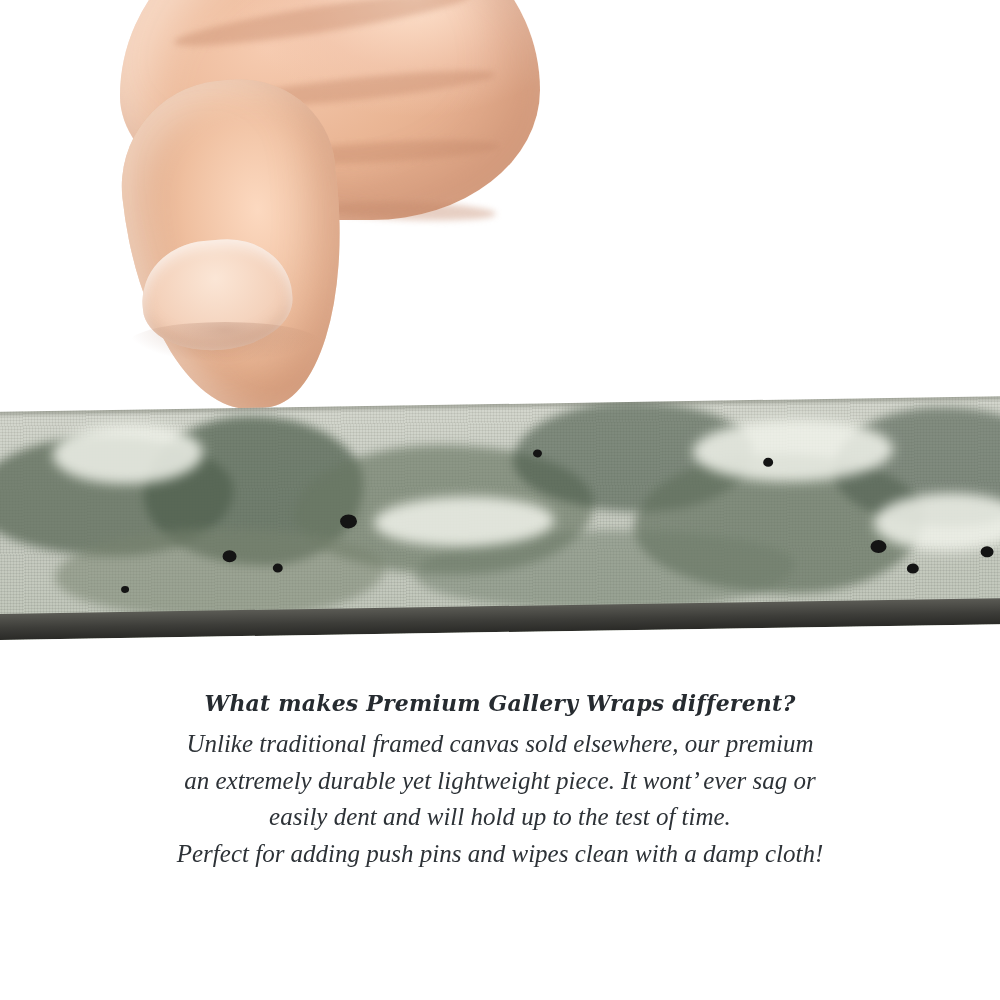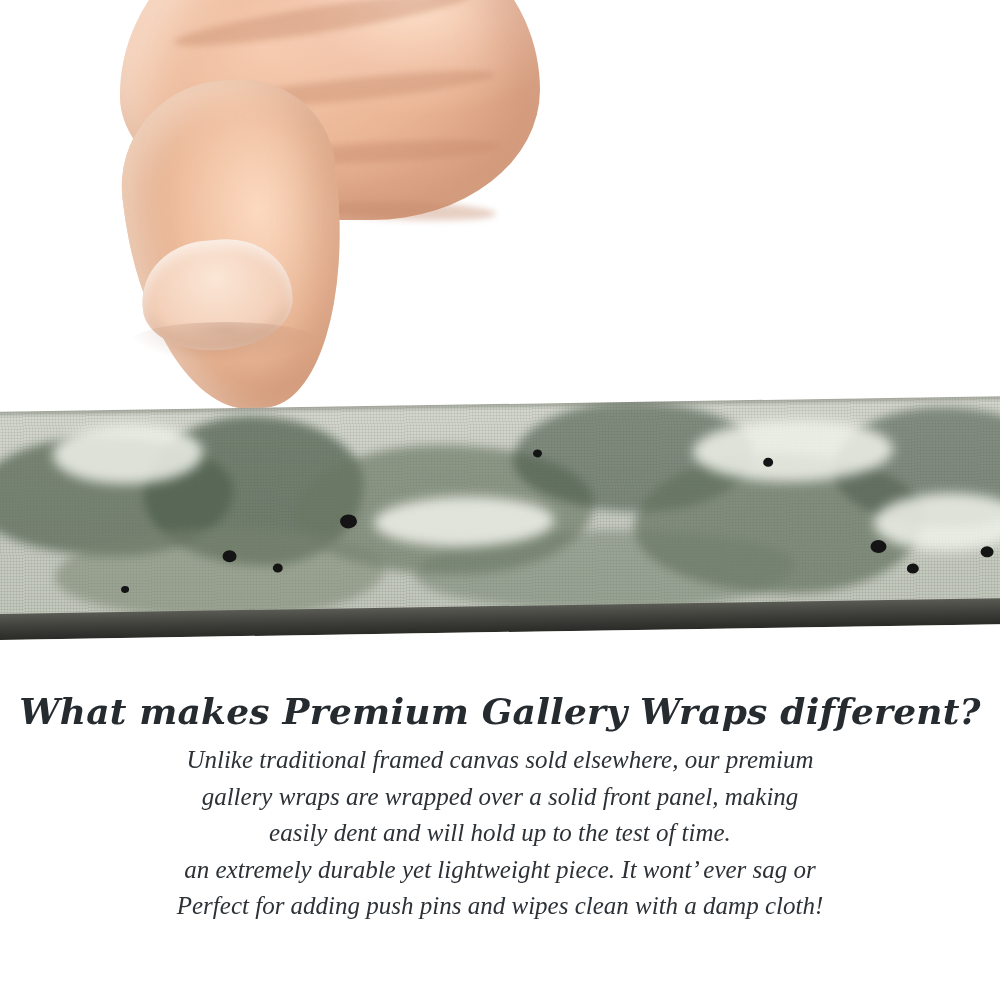--- a/index.html
+++ b/index.html
@@ -169,21 +169,21 @@
   .caption {
     position: absolute;
     left: 0;
     top: 690px;
     width: 1000px;
     text-align: center;
     font-family: "DejaVu Serif", serif;
     color: #2e3338;
   }
   .caption-heading {
-    font-size: 36px;
+    font-size: 22px;
     font-style: italic;
     font-weight: 700;
     letter-spacing: 0.2px;
     margin: 0 0 10px 0;
     color: #262b30;
   }
   .caption-body {
     font-size: 25px;
     font-style: italic;
     line-height: 1.46;
@@ -239,20 +239,19 @@
       <div class="speck s9"></div>
       <div class="bottom-edge"></div>
     </div>
 
   </div>
 
   <div class="caption">
     <div class="caption-heading">What makes Premium Gallery Wraps different?</div>
     <div class="caption-body">
       <span class="line">Unlike traditional framed canvas sold elsewhere, our premium</span>
-      <span class="line">gallery wraps are wrapped over a solid front panel, making</span>
+      <span class="line">an extremely durable yet lightweight piece. It wont’ ever sag or</span>
       <span class="line">easily dent and will hold up to the test of time.</span>
-      <span class="line">an extremely durable yet lightweight piece. It wont’ ever sag or</span>
       <span class="line">Perfect for adding push pins and wipes clean with a damp cloth!</span>
     </div>
   </div>
 
 </div>
 
 </body></html>

